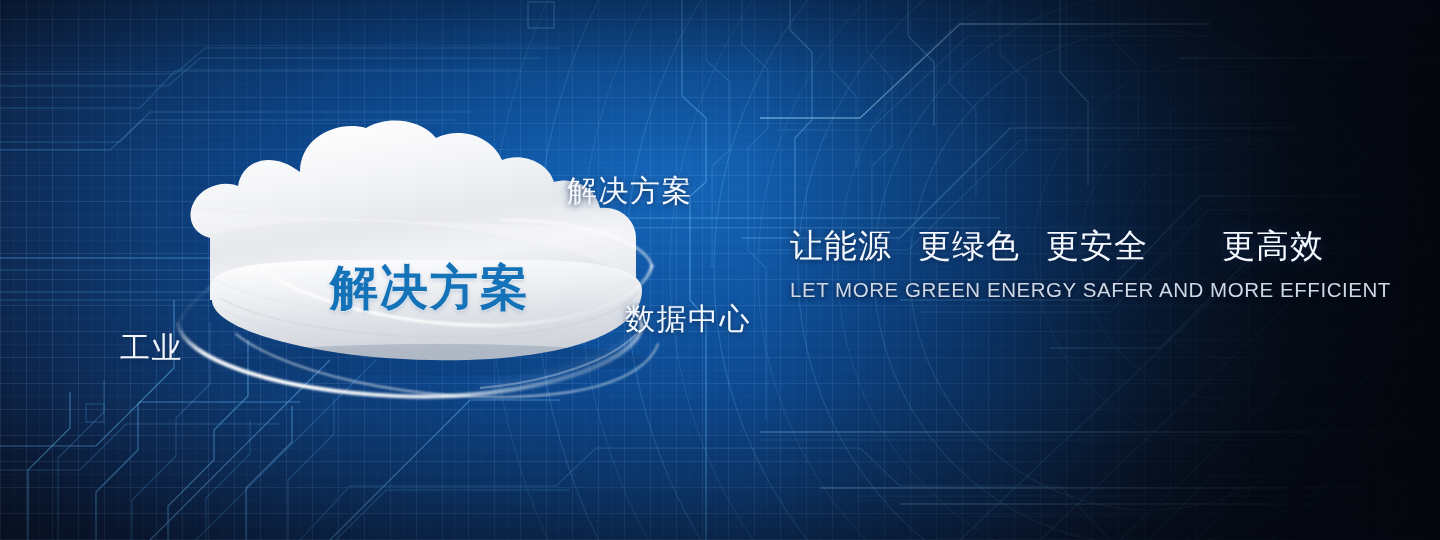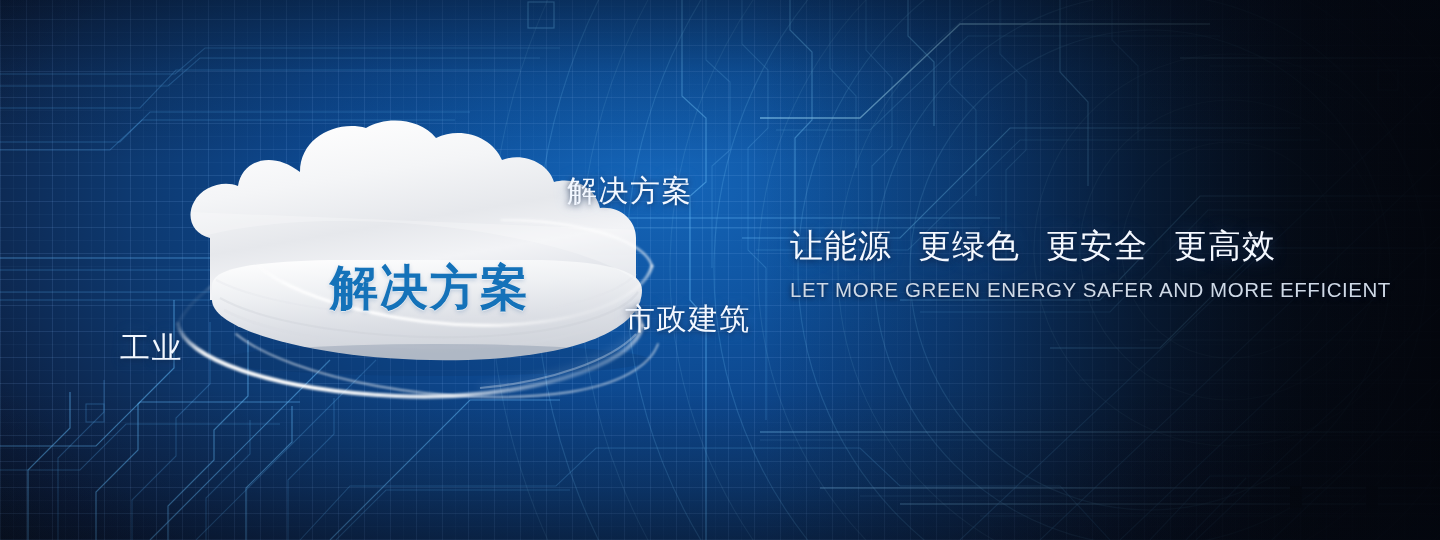--- a/index.html
+++ b/index.html
@@ -92,21 +92,21 @@
   #headline-block{position:absolute;left:790px;top:224px;width:560px;}
   #headline{
     font-size:33px;
     font-weight:400;
     color:#f4f8ff;
     letter-spacing:1px;
     white-space:nowrap;
     text-shadow:0 1px 7px rgba(0,15,45,.85), 0 0 18px rgba(110,175,255,.25);
   }
   #headline .seg{display:inline-block;margin-right:26px;}
-  #headline .seg:last-child{margin-right:0;}
+  #headline .seg:last-child{margin-right:0;margin-left:48px;}
   #subheadline{
     margin-top:9px;
     font-size:20.5px;
     font-weight:400;
     color:#cfd9e6;
     letter-spacing:.55px;
     white-space:nowrap;
     text-shadow:0 1px 5px rgba(0,12,35,.85);
     text-align:right;
   }
@@ -339,21 +339,21 @@
       </g>
 
       <g filter="url(#softGlow)" opacity=".35">
         <path d="M330,268 C400,262 462,240 486,214" fill="none" stroke="#ffffff" stroke-width="2"></path>
       </g>
     </svg>
   </div>
 
   <div class="cn-label" id="label-industry">工业</div>
   <div class="cn-label" id="label-civic">解决方案</div>
-  <div class="cn-label" id="label-datacenter">市政建筑</div>
+  <div class="cn-label" id="label-datacenter">数据中心</div>
 
   <div id="cloud-title">解决方案</div>
 
   <div id="headline-block">
     <div id="headline">
       <span class="seg">让能源</span><span class="seg">更绿色</span><span class="seg">更安全</span><span class="seg">更高效</span>
     </div>
     <div id="subheadline">LET MORE GREEN ENERGY SAFER AND MORE EFFICIENT</div>
   </div>
 

